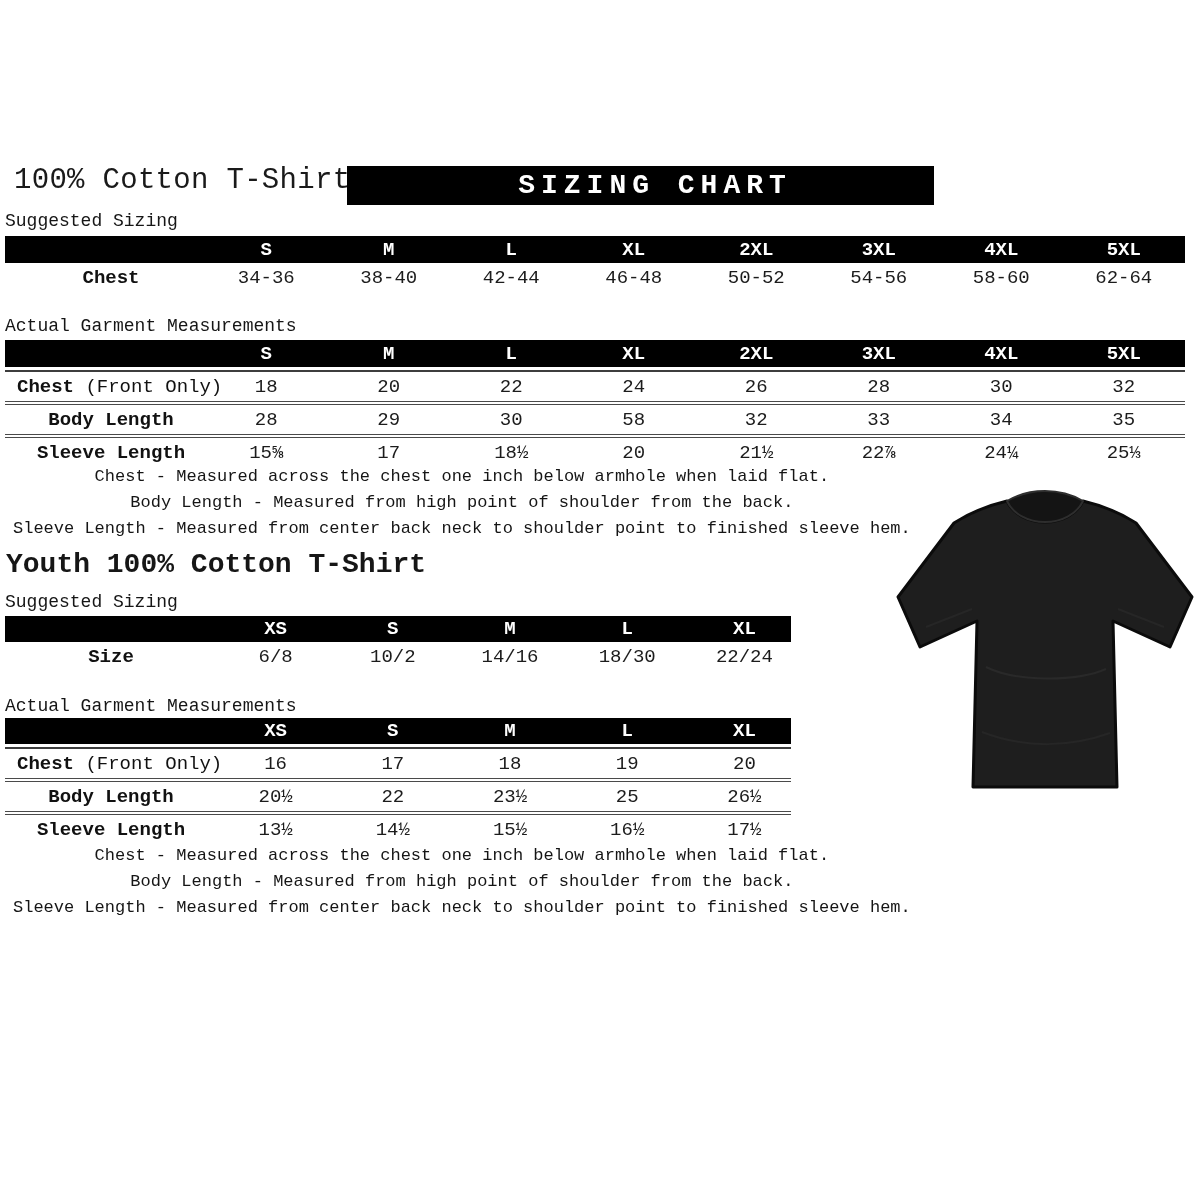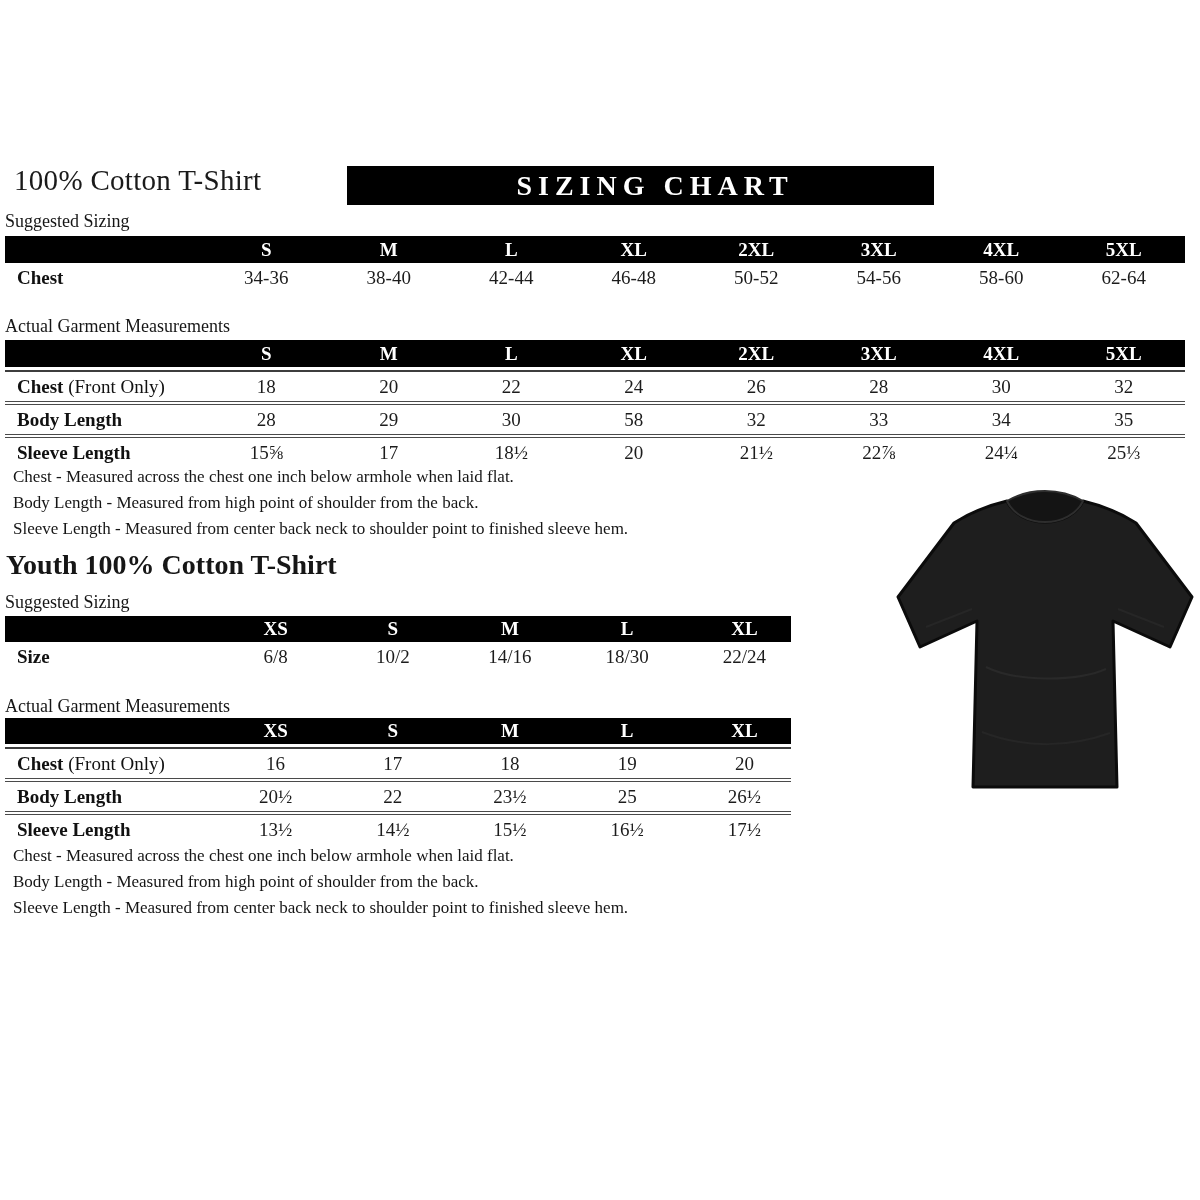--- a/index.html
+++ b/index.html
@@ -1,18 +1,18 @@
 <!DOCTYPE html>
 <html><head>
 <meta charset="utf-8">
 <style>
   html,body { margin:0; padding:0; background:#ffffff; }
   .canvas {
     position:relative; width:1200px; height:1200px; background:#ffffff;
-    font-family:Liberation Serif, serif; color:#111; overflow:hidden;
+    font-family:Liberation Mono, monospace; color:#111; overflow:hidden;
   }
 
   .page-title {
     position:absolute; left:14px; top:164px;
     font-size:29px; font-weight:400; letter-spacing:.3px; color:#1a1a1a;
   }
   .banner {
     position:absolute; left:347px; top:166px; width:558px; height:39px;
     background:#000; color:#fff; display:flex; align-items:center; justify-content:center;
     font-size:28px; font-weight:700; letter-spacing:6px;padding-left:29px;
@@ -29,29 +29,29 @@
   .tbl-youth .trow { grid-template-columns:200px repeat(5, 1fr);gap:24px; }
 
   .thead { background:#000; height:27px; }
   .tbl-youth .thead { height:26px; }
   .thead .cell { color:#fff; font-weight:700; font-size:19px; }
 
   .tbody-row { height:29px; background:#fff; }
   .tbl-youth .tbody-row { height:29px; }
 
   .cell { text-align:center; font-size:19px; color:#1c1c1c; }
-  .tlabel { padding-left:12px; font-size:19px; font-weight:700; color:#111; text-align:left; white-space:nowrap; }
+  .tlabel { padding-left:12px; font-size:19px; font-weight:700; color:#111; text-align:center; white-space:nowrap; }
   .tlabel .plain { font-weight:400; }
 
   .garment-tbl .thead { margin-bottom:3px; }
   .garment-tbl .tbody-row:nth-of-type(2) { border-top:2px solid #3d3d3d; }
   .garment-tbl .tbody-row + .tbody-row { border-top:4px double #4a4a4a; }
 
   .notes { position:absolute; left:13px; font-size:17px; color:#151515; }
-  .notes .note-line { line-height:26px; height:26px; white-space:nowrap; }
+  .notes .note-line { line-height:26px; height:26px; white-space:nowrap;text-align:center; }
 
   .youth-title {
     position:absolute; left:6px; top:549px;
     font-size:28px; font-weight:700; color:#161616;
   }
 
   .tshirt-wrap { position:absolute; left:886px; top:476px; width:316px; height:332px; }
   .tshirt-wrap svg { width:100%; height:100%; display:block; }
 </style>
 </head>

